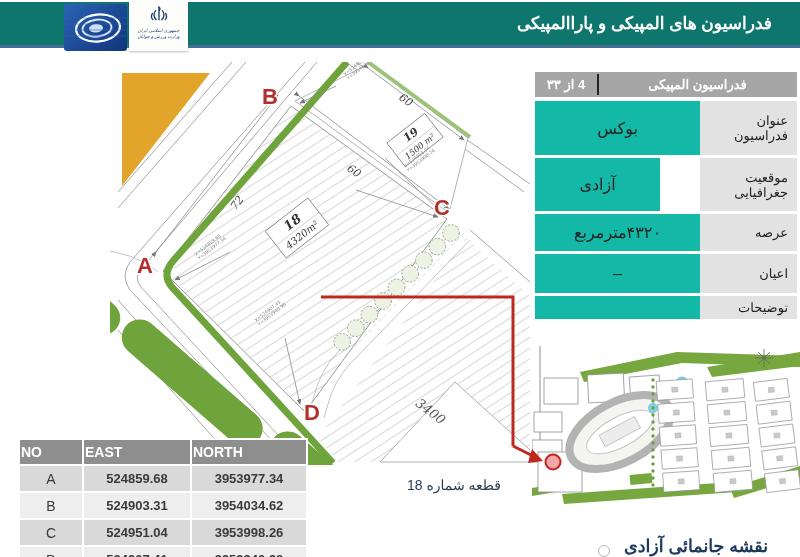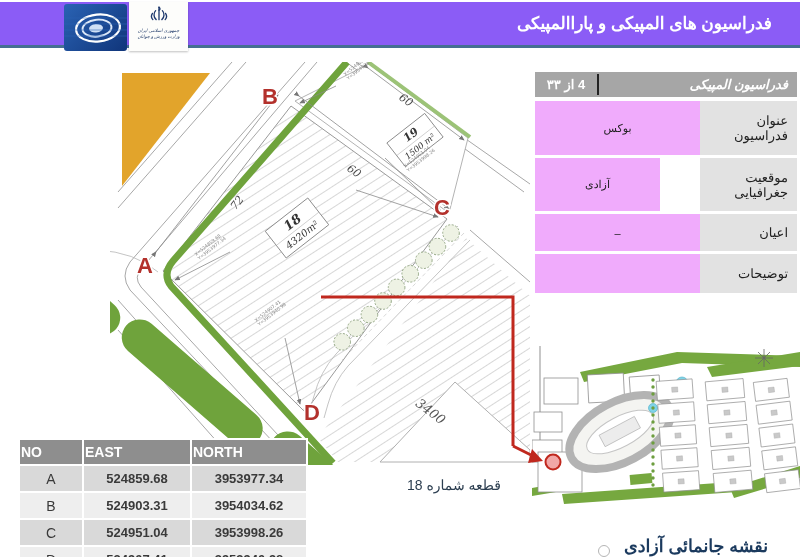--- a/index.html
+++ b/index.html
@@ -1,40 +1,40 @@
 <!DOCTYPE html>
 <html><head>
 <meta charset="utf-8">
 <style>
   html,body{margin:0;padding:0;background:#fff;}
   .page{position:relative;width:800px;height:557px;background:#fff;overflow:hidden;
         font-family:"Liberation Sans",sans-serif;}
 
   
   .topbar{position:absolute;left:0;top:2px;width:800px;height:43px;
-          background:#8b5cf6;border-bottom:3px solid #456f93;}
+          background:#0f766e;border-bottom:3px solid #456f93;}
   .topbar .title{position:absolute;right:28px;top:0;height:43px;line-height:43px;
           color:#fff;font-size:17px;font-weight:bold;direction:rtl;}
   .logo-company{position:absolute;left:64px;top:4px;width:63px;height:47px;
           background:linear-gradient(135deg,#2a63b4,#10357a);border-radius:3px;overflow:hidden;}
   .logo-company svg{position:absolute;left:0;top:0;}
   .logo-ministry{position:absolute;left:129px;top:2px;width:59px;height:49px;background:#fdfdfb;
           box-shadow:0 1px 2px rgba(0,0,0,.25);text-align:center;padding-top:3px;box-sizing:border-box;}
   .logo-ministry .mline{font-size:5px;color:#27406e;direction:rtl;line-height:6px;
           font-style:italic;transform:scale(.9);}
 
   
   .info{position:absolute;left:535px;top:72px;width:262px;}
   .info-head{display:flex;height:25px;background:#a6a6a6;color:#fff;font-weight:bold;
           font-size:13px;align-items:center;margin-bottom:4px;}
   .info-head .pageno{width:62px;text-align:center;border-right:2px solid #222;height:21px;line-height:21px;direction:rtl;}
-  .info-head .ititle{flex:1;text-align:right;padding-left:8px;padding-right:9px;direction:rtl;font-style:italic;}
+  .info-head .ititle{flex:1;text-align:center;padding-left:8px;padding-right:9px;direction:rtl;}
   .info-row{display:flex;margin-bottom:3px;}
-  .info-row .info-value{flex:1;background:#f0abfc;display:flex;align-items:center;
-          justify-content:center;font-size:11px;color:#222;direction:rtl;}
+  .info-row .info-value{flex:1;background:#14b8a6;display:flex;align-items:center;
+          justify-content:center;font-size:16px;color:#222;direction:rtl;}
   .info-row .info-label{width:97px;background:#e2e2e2;display:flex;align-items:center;
           justify-content:flex-start;padding-right:9px;box-sizing:border-box;font-size:13px;
           color:#222;direction:rtl;}
   .info-row:nth-child(1){height:54px;}
   .info-row:nth-child(2){height:53px;gap:40px;}
   .info-row:nth-child(3){height:37px;}
   .info-row:nth-child(4){height:39px;}
   .info-row:nth-child(5){height:23px;}
 
   
@@ -246,20 +246,24 @@
     <div class="info-row">
       <div class="info-value">بوکس</div>
       <div class="info-label">عنوان فدراسیون</div>
     </div>
 
     <div class="info-row">
       <div class="info-value">آزادی</div>
       <div class="info-label">موقعیت جغرافیایی</div>
     </div>
 
+    <div class="info-row">
+      <div class="info-value">۴۳۲۰مترمربع</div>
+      <div class="info-label">عرصه</div>
+    </div>
 
     <div class="info-row">
       <div class="info-value">–</div>
       <div class="info-label">اعیان</div>
     </div>
 
     <div class="info-row">
       <div class="info-value"></div>
       <div class="info-label">توضیحات</div>
     </div>

